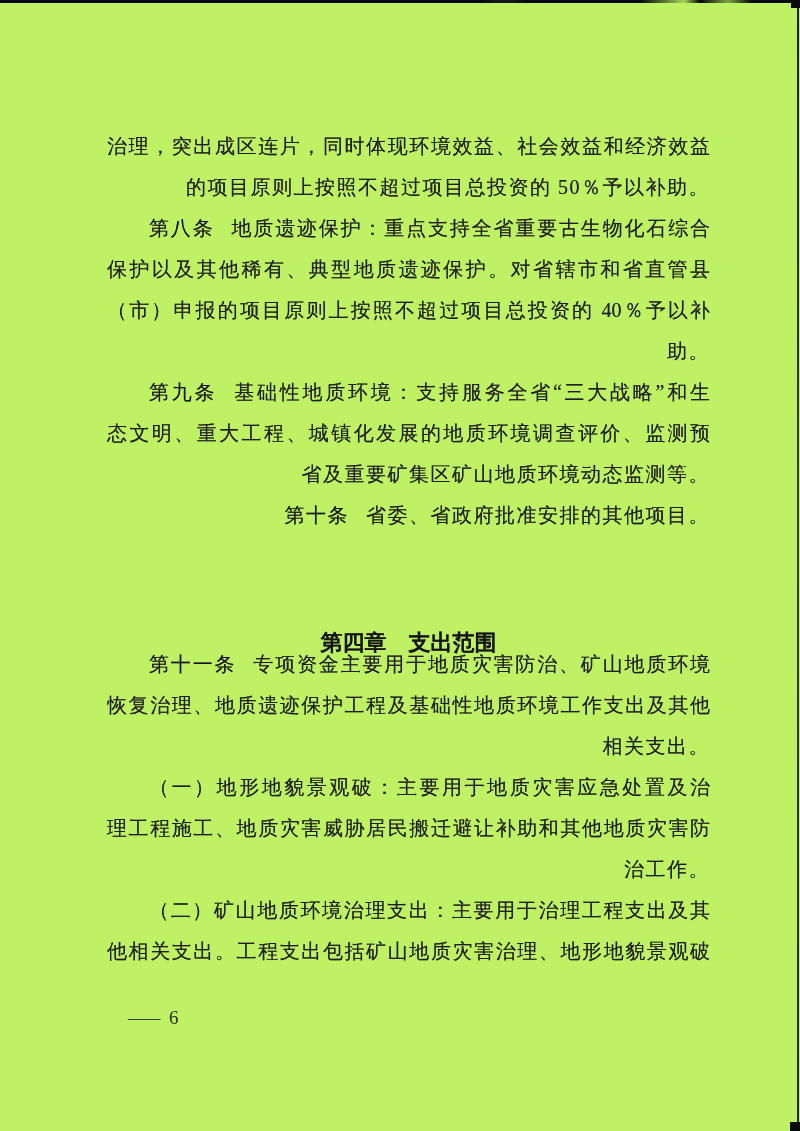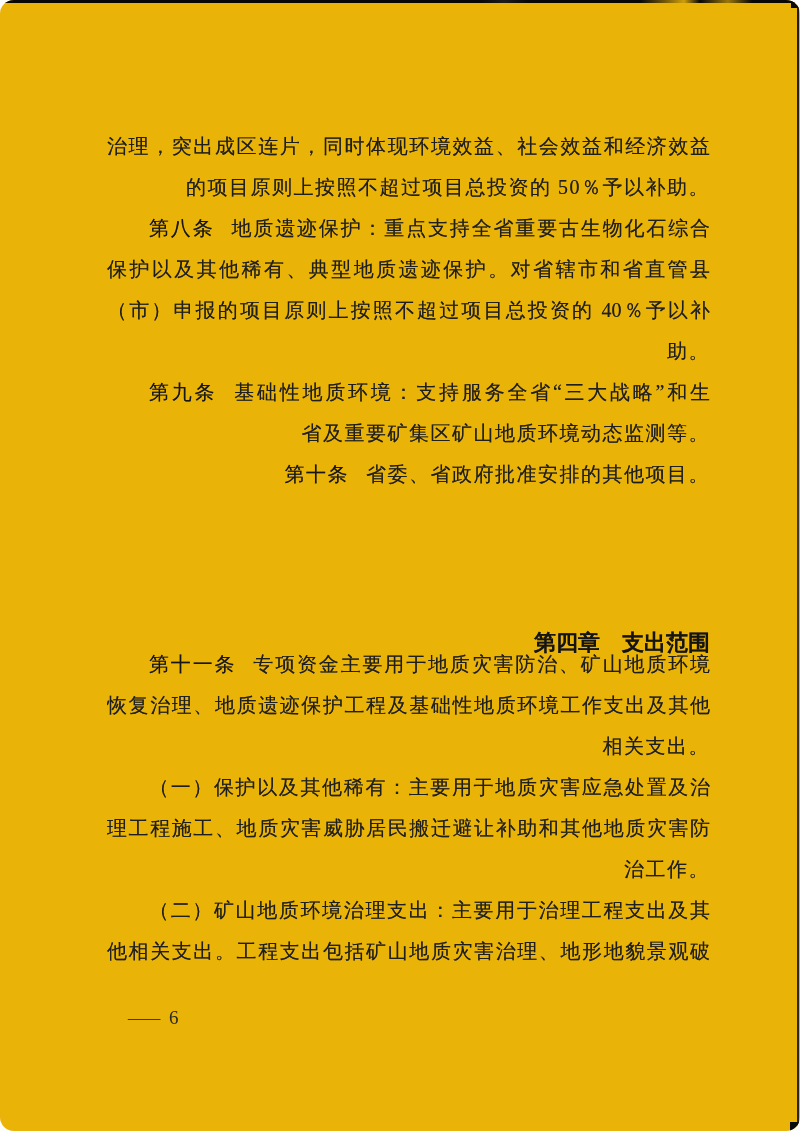--- a/index.html
+++ b/index.html
@@ -4,25 +4,24 @@
 <style>
   html, body {
     margin: 0;
     padding: 0;
     background: #fcfcfa;
   }
   .page {
     position: relative;
     width: 800px;
     height: 1131px;
-    background: #eab308;
+    background: #bef264;
     overflow: hidden;
     font-family: "Liberation Serif", "DejaVu Serif", serif;
     color: #1f1f1f;
-    border-radius: 14px;
   }
   
   .scan-top {
     position: absolute; top: 0; left: 0; width: 800px; height: 3px;
     background: linear-gradient(90deg,
       #070707 0%, #070707 60%, #1c1c1c 63%, #070707 66%,
       #070707 80%, rgba(7,7,7,0.55) 83%, rgba(7,7,7,0.12) 85.5%,
       #070707 87.5%, rgba(7,7,7,0.35) 91%, #070707 94%, #070707 100%);
   }
   .scan-right {
@@ -62,21 +61,21 @@
   .term {
     font-family: "Liberation Sans", "DejaVu Sans", sans-serif;
     font-weight: 400;
     color: #161616;
     margin-right: 17px;
   }
   .chapter {
     position: absolute; left: 107px; top: 621px; width: 603px;
     height: 44px; line-height: 44px;
     margin: 0;
-    text-align: right;
+    text-align: center;
     font-family: "Liberation Sans", "DejaVu Sans", sans-serif;
     font-weight: 700;
     font-size: 22px;
     color: #141414;
     text-shadow: 0 0 0.5px rgba(20,20,20,0.6);
   }
   .chapter .gap { display: inline-block; width: 22px; }
   .pagenum {
     position: absolute; left: 128px; top: 1004px;
     height: 28px; line-height: 28px;
@@ -102,33 +101,34 @@
   <div class="scan-blob-br"></div>
 
   <div class="textcol textcol-a">
     <p class="ln full">治理，突出成区连片，同时体现环境效益、社会效益和经济效益</p>
     <p class="ln short">的项目原则上按照不超过项目总投资的 50％予以补助。</p>
     <p class="ln full indent"><span class="term">第八条</span><span>地质遗迹保护：重点支持全省重要古生物化石综合</span></p>
     <p class="ln full">保护以及其他稀有、典型地质遗迹保护。对省辖市和省直管县</p>
     <p class="ln full">（市）申报的项目原则上按照不超过项目总投资的 40％予以补</p>
     <p class="ln short">助。</p>
     <p class="ln full indent"><span class="term">第九条</span><span>基础性地质环境：支持服务全省“三大战略”和生</span></p>
+    <p class="ln full">态文明、重大工程、城镇化发展的地质环境调查评价、监测预</p>
     <p class="ln short">省及重要矿集区矿山地质环境动态监测等。</p>
     <p class="ln short indent"><span class="term">第十条</span><span>省委、省政府批准安排的其他项目。</span></p>
   </div>
 
   <h2 class="chapter">
     <span>第四章</span><span class="gap"></span><span>支出范围</span>
   </h2>
 
   <div class="textcol textcol-b">
     <p class="ln full indent"><span class="term">第十一条</span><span>专项资金主要用于地质灾害防治、矿山地质环境</span></p>
     <p class="ln full">恢复治理、地质遗迹保护工程及基础性地质环境工作支出及其他</p>
     <p class="ln short">相关支出。</p>
-    <p class="ln full indent">（一）保护以及其他稀有：主要用于地质灾害应急处置及治</p>
+    <p class="ln full indent">（一）地形地貌景观破：主要用于地质灾害应急处置及治</p>
     <p class="ln full">理工程施工、地质灾害威胁居民搬迁避让补助和其他地质灾害防</p>
     <p class="ln short">治工作。</p>
     <p class="ln full indent">（二）矿山地质环境治理支出：主要用于治理工程支出及其</p>
     <p class="ln full">他相关支出。工程支出包括矿山地质灾害治理、地形地貌景观破</p>
   </div>
 
   <div class="pagenum">
     <span class="dash">—</span><span>6</span>
   </div>
 

